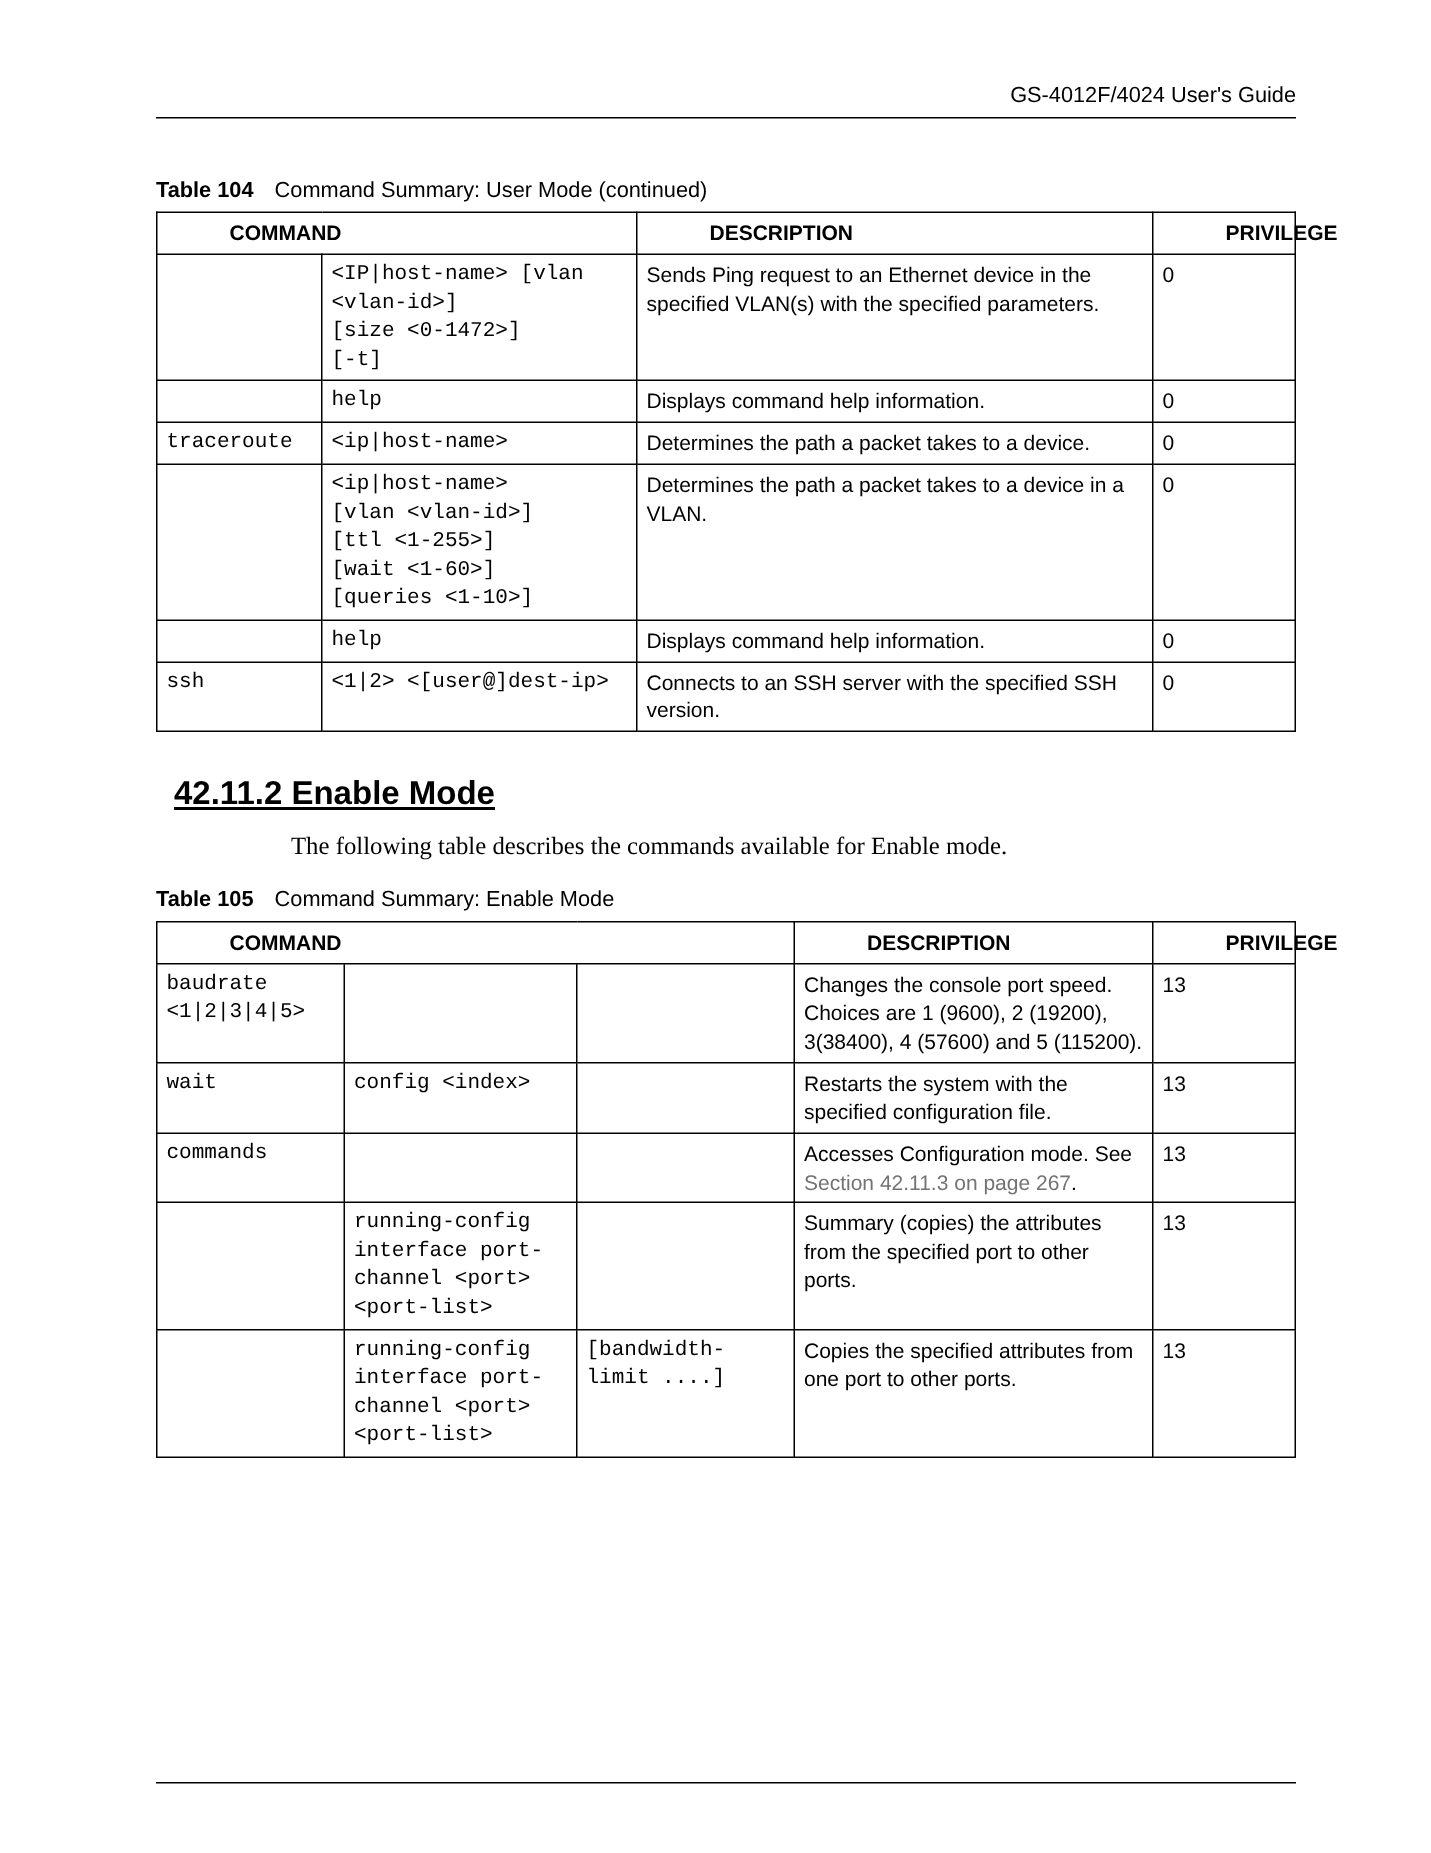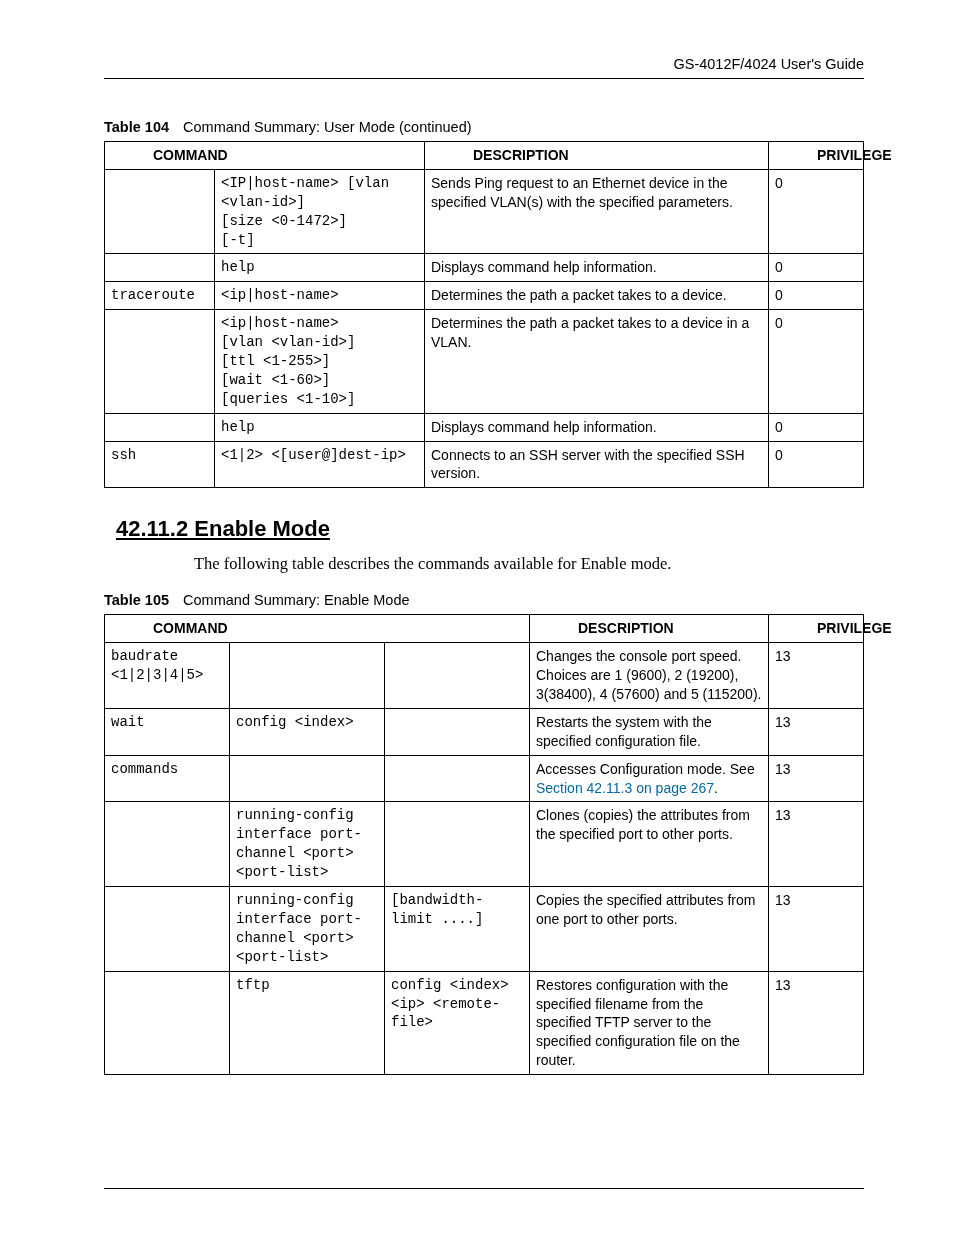--- a/index.html
+++ b/index.html
@@ -65,21 +65,21 @@
     font-weight: bold;
     margin: 28px 0 12px 12px;
     text-decoration: underline;
   }
   .body-text {
     font-family: "Times New Roman", Times, serif;
     font-size: 16.5px;
     margin: 0 0 18px 90px;
   }
   .link {
-    color: #0369a1;
+    color: #737373;
     margin-top: 16px;
   }
   .spacer { flex: 1 0 auto; }
   .footer {
     margin-top: 36px;
   }
   .hr-bottom {
     border: none;
     border-top: 1.5px solid #000;
     margin: 0 0 6px 0;
@@ -212,37 +212,30 @@
       <td class="mono">commands</td>
       <td class="mono"></td>
       <td class="mono"></td>
       <td><span>Accesses Configuration mode. See </span><span class="link">Section 42.11.3 on page 267</span><span>.</span></td>
       <td>13</td>
     </tr>
     <tr>
       <td class="mono"></td>
       <td class="mono">running-config interface port-channel &lt;port&gt; &lt;port-list&gt;</td>
       <td class="mono"></td>
-      <td>Clones (copies) the attributes from the specified port to other ports.</td>
+      <td>Summary (copies) the attributes from the specified port to other ports.</td>
       <td>13</td>
     </tr>
     <tr>
       <td class="mono"></td>
       <td class="mono">running-config interface port-channel &lt;port&gt; &lt;port-list&gt;</td>
       <td class="mono">[bandwidth-limit ....]</td>
       <td>Copies the specified attributes from one port to other ports.</td>
       <td>13</td>
     </tr>
-    <tr>
-      <td class="mono"></td>
-      <td class="mono">tftp</td>
-      <td class="mono">config &lt;index&gt; &lt;ip&gt; &lt;remote-file&gt;</td>
-      <td>Restores configuration with the specified filename from the specified TFTP server to the specified configuration file on the router.</td>
-      <td>13</td>
-    </tr>
   </tbody>
     </table>
 
   <div class="spacer"></div>
 
   <div class="footer">
     <hr class="hr-bottom">
   </div>
 
 </div>

